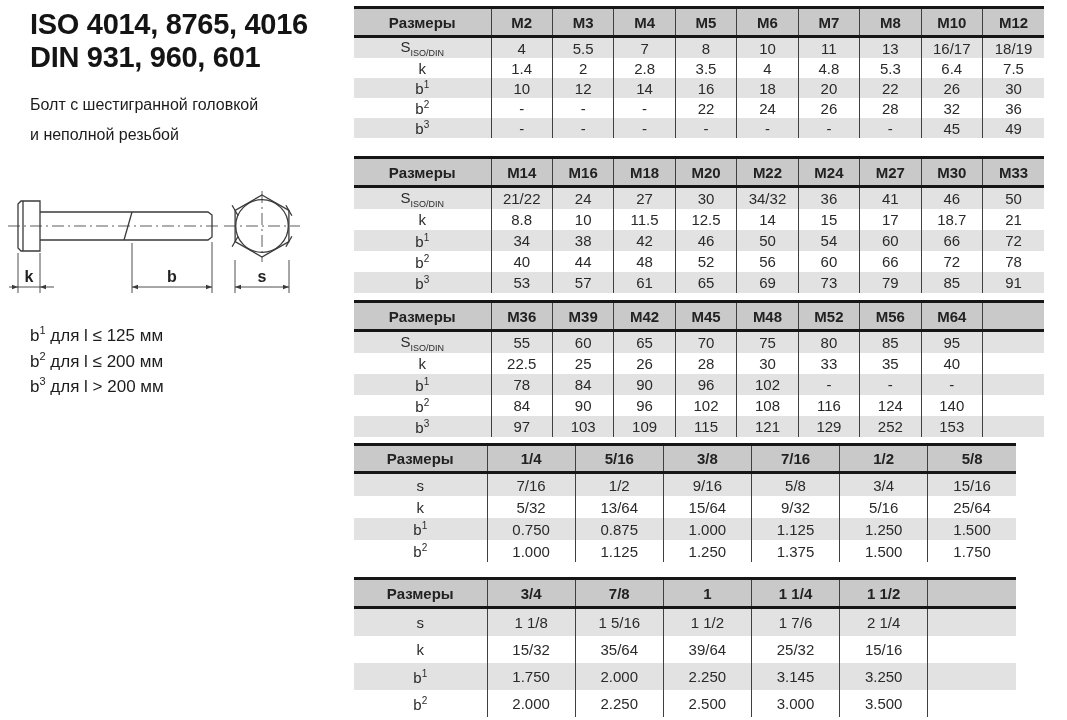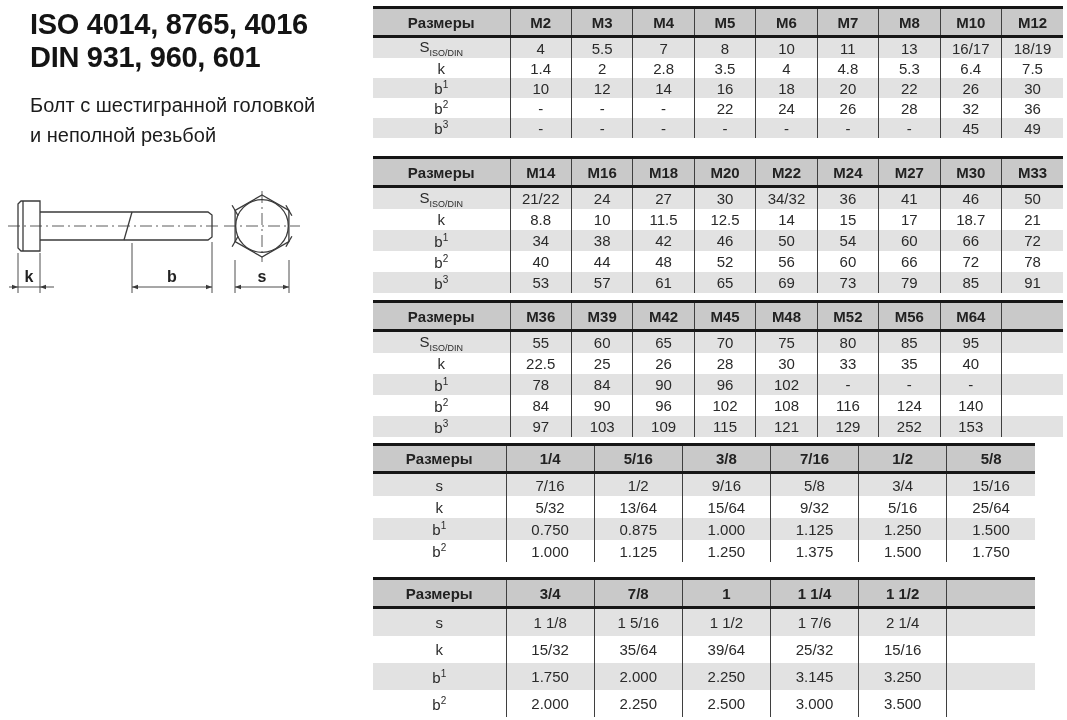--- a/index.html
+++ b/index.html
@@ -10,29 +10,29 @@
     --ink:#2a2a2a;
   }
   html,body{margin:0;padding:0;}
   body{font-family:"Liberation Sans","DejaVu Sans",sans-serif;color:var(--ink);}
   .page{position:relative;width:1067px;height:720px;background:#ffffff;overflow:hidden;}
 
   
   .left-panel{position:absolute;left:0;top:0;width:372px;height:656px;}
   .title{position:absolute;left:30px;top:8px;font-size:29px;font-weight:bold;
          line-height:33px;color:#141414;letter-spacing:-0.3px;white-space:nowrap;}
-  .subtitle{position:absolute;left:30px;top:90px;font-size:20px;font-weight:normal;
+  .subtitle{position:absolute;left:30px;top:90px;font-size:16px;font-weight:normal;
          line-height:30px;color:#1c1c1c;white-space:nowrap;}
   .drawing{position:absolute;left:8px;top:190px;}
   .notes{position:absolute;left:30px;top:320px;font-size:17px;line-height:20px;color:#1c1c1c;}
   .notes .note{white-space:nowrap;}
   .notes sup{font-size:11px;}
 
   
-  .tbl{position:absolute;left:373px;border-collapse:collapse;table-layout:fixed;
+  .tbl{position:absolute;left:354px;border-collapse:collapse;table-layout:fixed;
        border-top:3px solid var(--heavy);}
   .tbl thead tr{background:var(--header-bg);border-bottom:3px solid var(--heavy);}
   .tbl tbody tr:nth-child(odd){background:var(--stripe-bg);}
   .tbl th,.tbl td{border-right:1.5px solid var(--rule);text-align:center;vertical-align:middle;
        padding:0;font-size:15px;color:var(--ink);}
   .tbl th:last-child,.tbl td:last-child{border-right:none;margin-top:19px;}
   .tbl th{font-weight:bold;color:#222;}
   .tbl td.rowlabel{font-weight:normal;}
   .tbl sub{font-size:9px;margin-top:25px;}
   .tbl sup{font-size:10px;}
@@ -122,20 +122,25 @@
       <g>
         <line class="mline" x1="227" y1="70" x2="227" y2="103"></line>
         <line class="mline" x1="281" y1="70" x2="281" y2="103"></line>
         <line class="mline" x1="227" y1="97" x2="281" y2="97"></line>
         <polygon class="ahead" points="227,97 233,94.7 233,99.3"></polygon>
         <polygon class="ahead" points="281,97 275,94.7 275,99.3"></polygon>
         <text class="dimtext" x="254" y="92">s</text>
       </g>
     </svg>
 
+    <div class="notes">
+      <div class="note">b<sup>1</sup> для l ≤ 125 мм</div>
+      <div class="note">b<sup>2</sup> для l ≤ 200 мм</div>
+      <div class="note">b<sup>3</sup> для l &gt; 200 мм</div>
+    </div>
   </div>
 
   <table class="tbl tbl1">
       <colgroup>
         <col>
         <col>
         <col>
         <col>
         <col>
         <col>

